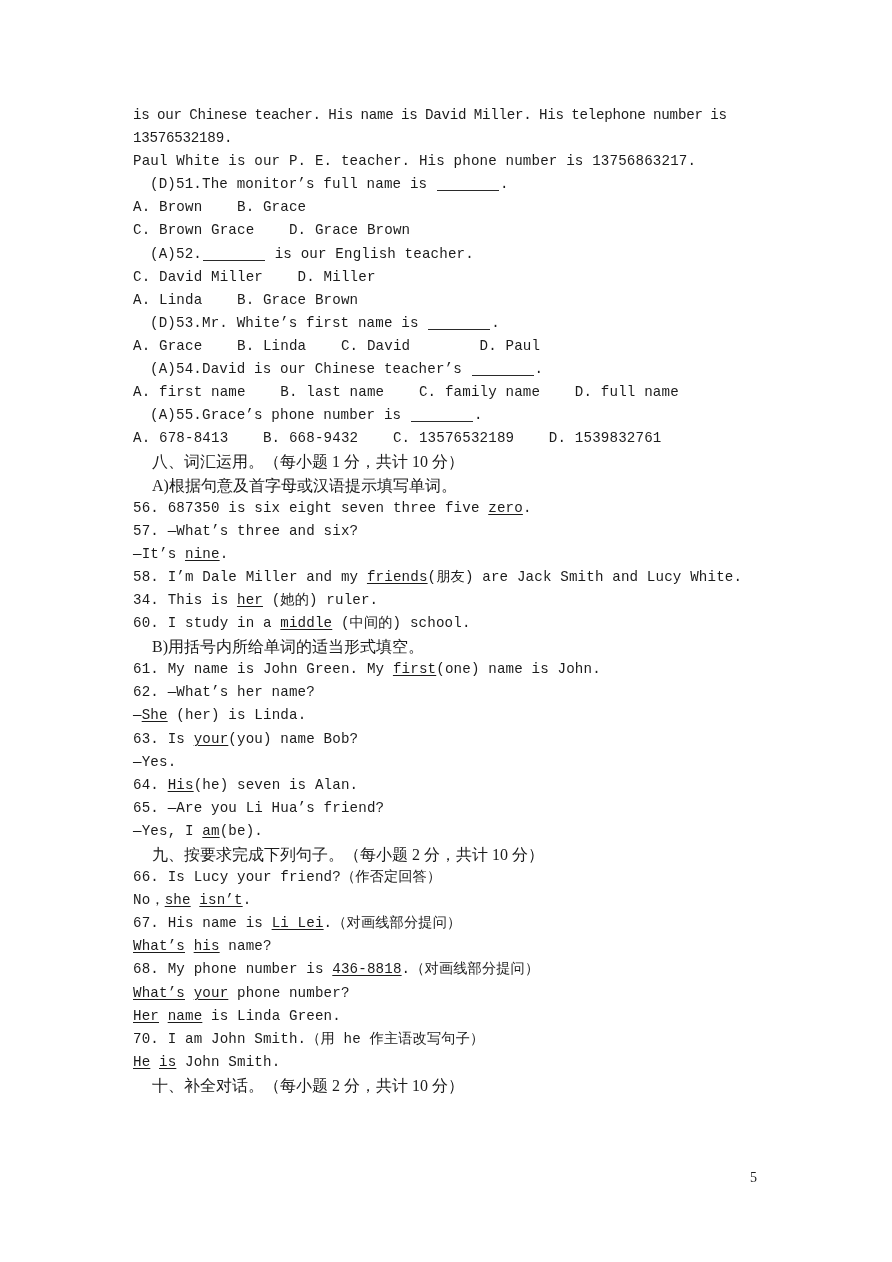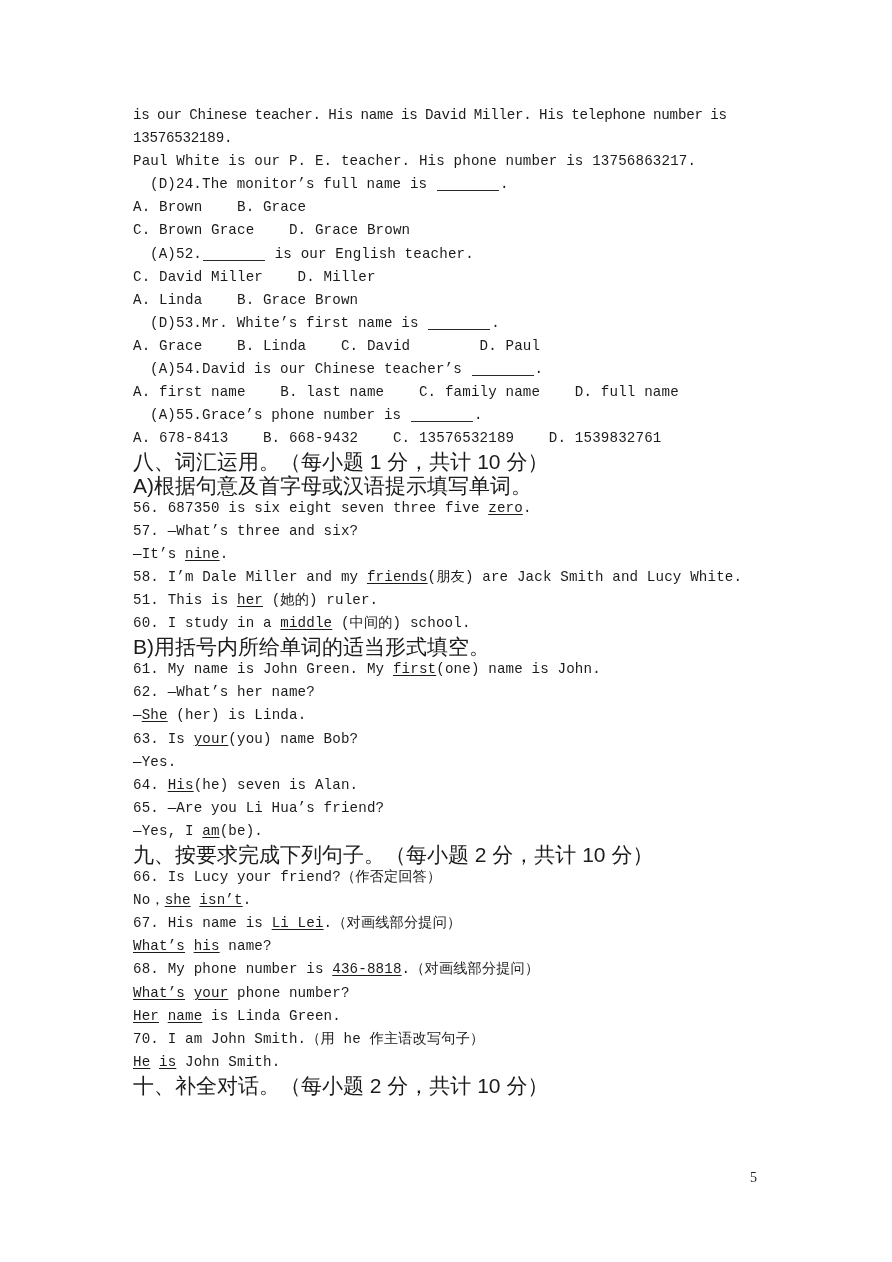--- a/index.html
+++ b/index.html
@@ -32,25 +32,26 @@
   .ln {
     font-family: "Liberation Mono", "DejaVu Sans Mono", monospace;
     font-size: 14.2px;
     line-height: 23.1px;
     color: #1b1b1b;
     white-space: pre-wrap;
     letter-spacing: 0.15px;
   }
   
   .cn {
-    font-family: Liberation Sans, sans-serif;
-    font-size: 21px;
+    font-family: Liberation Serif, serif;
+    font-size: 16px;
     line-height: 23.1px;
     color: #1b1b1b;
     white-space: pre-wrap;
+    margin-left: 19px;
   }
   
   .justified {
     letter-spacing: -0.25px;
     word-spacing: -0.8px;
   }
   
   .ind {
     padding-left: 17px;
   }
@@ -77,39 +78,39 @@
     color: #1b1b1b;
   }
 </style>
 </head>
 <body>
 
 <div class="page">
   <div class="content" id="body-root">
       <div class="ln justified">is our Chinese teacher. His name is David Miller. His telephone number is 13576532189.</div>
       <div class="ln">Paul White is our P. E. teacher. His phone number is 13756863217.</div>
-      <div class="ln ind"><span>(D)</span><span>24.</span><span>The monitor’s full name is </span><span class="blank"></span><span>.</span></div>
+      <div class="ln ind"><span>(D)</span><span>51.</span><span>The monitor’s full name is </span><span class="blank"></span><span>.</span></div>
       <div class="ln">A. Brown    B. Grace</div>
       <div class="ln">C. Brown Grace    D. Grace Brown</div>
       <div class="ln ind"><span>(A)</span><span>52.</span><span class="blank"></span><span> is our English teacher.</span></div>
       <div class="ln">C. David Miller    D. Miller</div>
       <div class="ln">A. Linda    B. Grace Brown</div>
       <div class="ln ind"><span>(D)</span><span>53.</span><span>Mr. White’s first name is </span><span class="blank"></span><span>.</span></div>
       <div class="ln">A. Grace    B. Linda    C. David        D. Paul</div>
       <div class="ln ind"><span>(A)</span><span>54.</span><span>David is our Chinese teacher’s </span><span class="blank"></span><span>.</span></div>
       <div class="ln">A. first name    B. last name    C. family name    D. full name</div>
       <div class="ln ind"><span>(A)</span><span>55.</span><span>Grace’s phone number is </span><span class="blank"></span><span>.</span></div>
       <div class="ln">A. 678-8413    B. 668-9432    C. 13576532189    D. 1539832761</div>
       <div class="cn">八、词汇运用。（每小题 1 分，共计 10 分）</div>
       <div class="cn">A)根据句意及首字母或汉语提示填写单词。</div>
       <div class="ln"><span>56. 687350 is six eight seven three five </span><u>zero</u><span>.</span></div>
       <div class="ln">57. —What’s three and six?</div>
       <div class="ln"><span>—It’s </span><u>nine</u><span>.</span></div>
       <div class="ln"><span>58. I’m Dale Miller and my </span><u>friends</u><span>(朋友) are Jack Smith and Lucy White.</span></div>
-      <div class="ln"><span>51. This is </span><u>her</u><span> (她的) ruler.</span></div>
+      <div class="ln"><span>34. This is </span><u>her</u><span> (她的) ruler.</span></div>
       <div class="ln"><span>60. I study in a </span><u>middle</u><span> (中间的) school.</span></div>
       <div class="cn">B)用括号内所给单词的适当形式填空。</div>
       <div class="ln"><span>61. My name is John Green. My </span><u>first</u><span>(one) name is John.</span></div>
       <div class="ln">62. —What’s her name?</div>
       <div class="ln"><span>—</span><u>She</u><span> (her) is Linda.</span></div>
       <div class="ln"><span>63. Is </span><u>your</u><span>(you) name Bob?</span></div>
       <div class="ln">—Yes.</div>
       <div class="ln"><span>64. </span><u>His</u><span>(he) seven is Alan.</span></div>
       <div class="ln">65. —Are you Li Hua’s friend?</div>
       <div class="ln"><span>—Yes, I </span><u>am</u><span>(be).</span></div>

